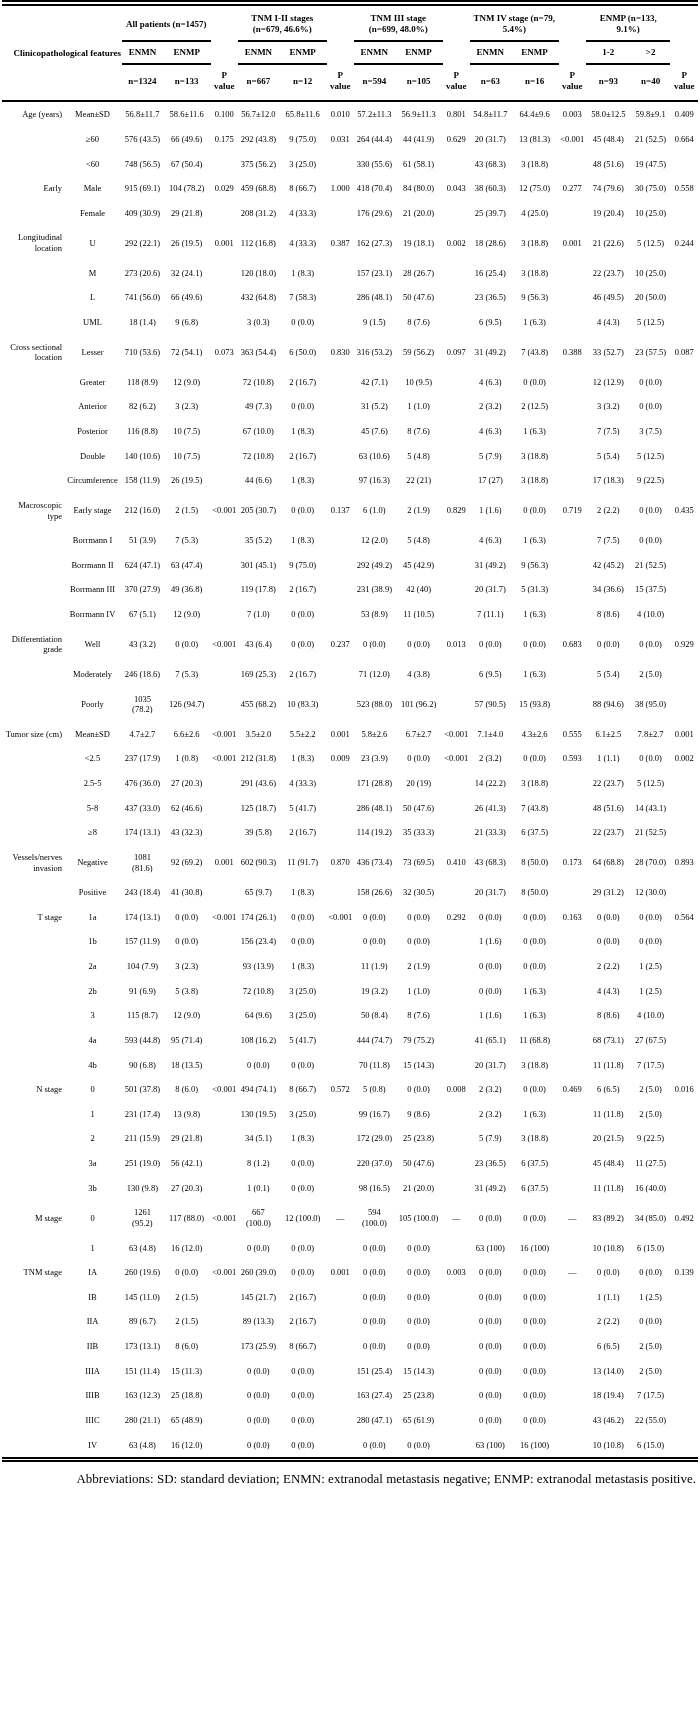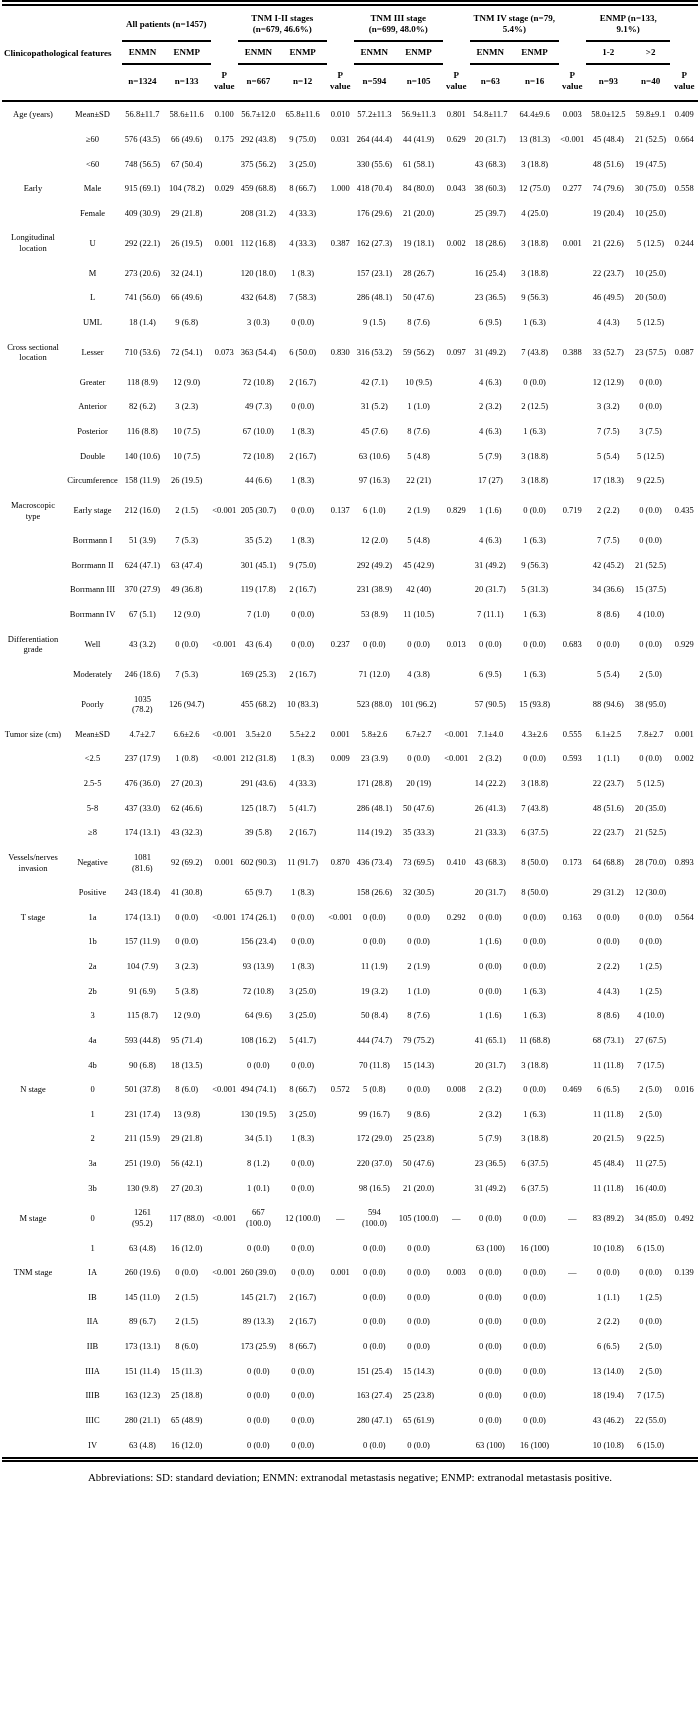--- a/index.html
+++ b/index.html
@@ -26,39 +26,39 @@
     padding: 7px 1px;
     overflow: visible;
   }
 
   thead th {
     font-weight: bold;
     font-size: 9px;
     padding: 4px 1px;
   }
   th.corner {
-    text-align: left;
+    text-align: right;
     padding-left: 2px;
     border-bottom: 2.5px solid #000;
   }
   th.grp-title { border-bottom: 2.5px solid #000; padding-top: 7px; }
   th.sub-col   { border-bottom: 2.5px solid #000; padding: 5px 1px; }
   th.spacer    { border-bottom: none; }
   tr.nrow th   { border-bottom: 2.5px solid #000; padding: 6px 1px 8px; }
 
   td.feature {
-    text-align: center;
+    text-align: right;
     padding-left: 2px;
   }
   td.label { }
   td.vcell, td.pcell { }
 
   .abbrev {
-    font-size: 11px;
-    text-align: center;
+    font-size: 13px;
+    text-align: right;
     padding: 9px 2px 10px 2px;
   }
 </style>
 </head>
 <body>
 
 <div class="page">
   <table class="clin">
     <colgroup>
       <col style="width:60px">
@@ -632,21 +632,21 @@
           <td class="vcell">125 (18.7)</td>
           <td class="vcell">5 (41.7)</td>
           <td class="pcell"></td>
           <td class="vcell">286 (48.1)</td>
           <td class="vcell">50 (47.6)</td>
           <td class="pcell"></td>
           <td class="vcell">26 (41.3)</td>
           <td class="vcell">7 (43.8)</td>
           <td class="pcell"></td>
           <td class="vcell">48 (51.6)</td>
-          <td class="vcell">20 (35.0)</td>
+          <td class="vcell">14 (43.1)</td>
           <td class="pcell"></td>
         </tr>
         <tr>
           <td class="feature"></td>
           <td class="label">≥8</td>
           <td class="vcell">174 (13.1)</td>
           <td class="vcell">43 (32.3)</td>
           <td class="pcell"></td>
           <td class="vcell">39 (5.8)</td>
           <td class="vcell">2 (16.7)</td>

